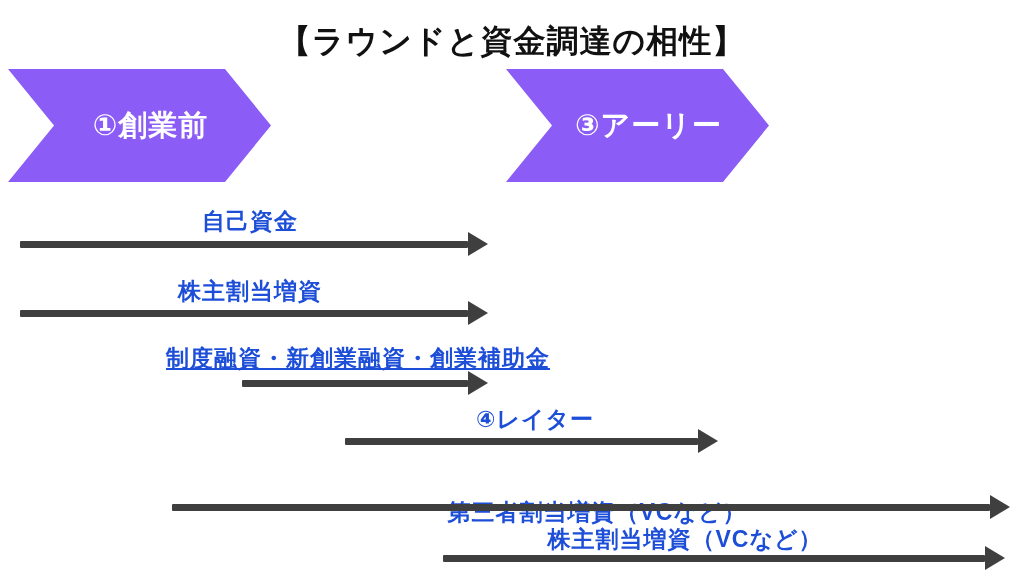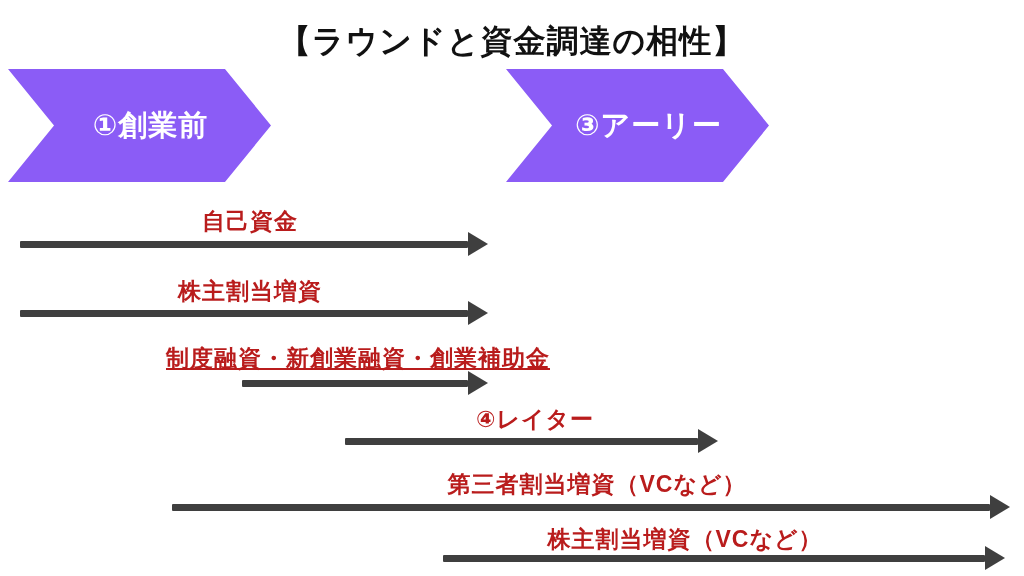--- a/index.html
+++ b/index.html
@@ -55,21 +55,21 @@
   .c2 { left: 257px; }
   .c3 { left: 506px; }
   .c4 { left: 755px; }
 
   
   .flabel {
     position: absolute;
     transform: translateX(-50%);
     font-size: 23px;
     font-weight: 700;
-    color: #b91c1c;
+    color: #1d4ed8;
     white-space: nowrap;
     letter-spacing: 1px;
   }
   .fline {
     position: absolute;
     height: 7px;
     background: #3f3f3f;
     border-radius: 1px;
   }
   .fhead {
@@ -90,21 +90,21 @@
   .f2 .fhead  { left: 468px; top: 301px; }
 
   .f3 .flabel { left: 358px; top: 343px; text-decoration: underline; }
   .f3 .fline  { left: 242px; top: 380px; width: 226px; }
   .f3 .fhead  { left: 468px; top: 371px; }
 
   .f4 .flabel { left: 535px; top: 404px; }
   .f4 .fline  { left: 345px; top: 438px; width: 353px; }
   .f4 .fhead  { left: 698px; top: 429px; }
 
-  .f5 .flabel { left: 597px; top: 469px; }
+  .f5 .flabel { left: 597px; top: 497px; }
   .f5 .fline  { left: 172px; top: 504px; width: 818px; }
   .f5 .fhead  { left: 990px; top: 495px; }
 
   .f6 .flabel { left: 685px; top: 524px; }
   .f6 .fline  { left: 443px; top: 555px; width: 542px; }
   .f6 .fhead  { left: 985px; top: 546px; }
 </style>
 </head>
 <body>
 

